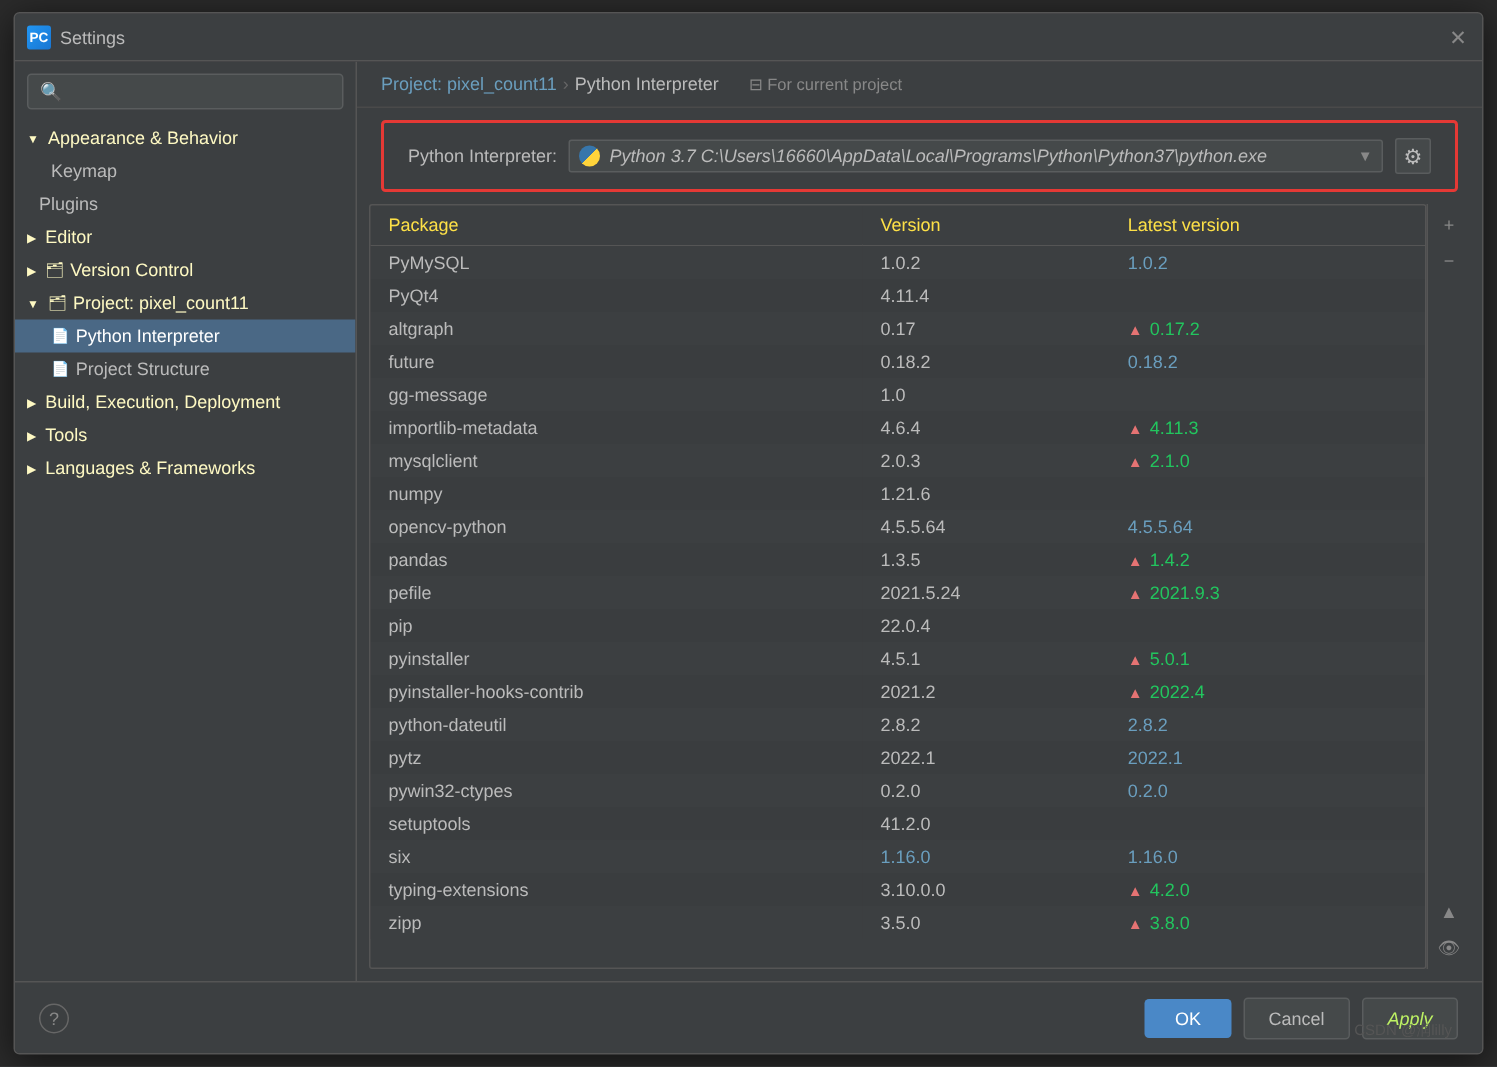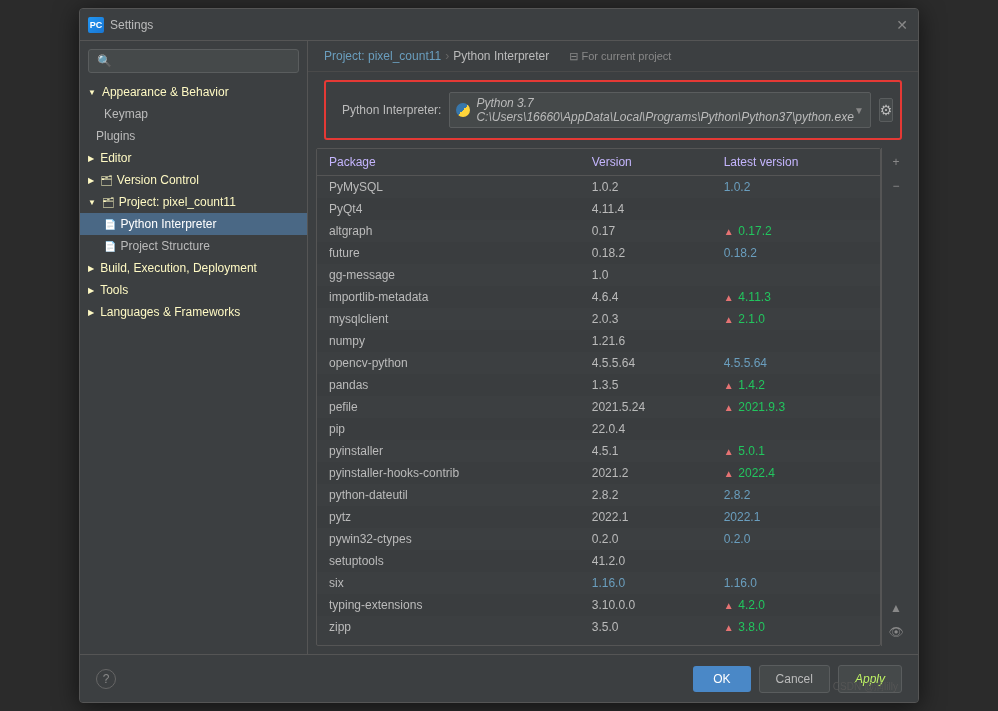--- a/index.html
+++ b/index.html
@@ -7,21 +7,21 @@
       background: #2b2b2b;
       font-family: 'Segoe UI', Arial, sans-serif;
       font-size: 12px;
       color: #bbb;
       display: flex;
       align-items: center;
       justify-content: center;
       min-height: 100vh;
     }
     .dialog {
-      width: 840px;
+      width: 980px;
       height: 695px;
       background: #3c3f41;
       border: 1px solid #555;
       border-radius: 4px;
       display: flex;
       flex-direction: column;
       box-shadow: 0 4px 24px rgba(0,0,0,0.6);
       position: relative;
       overflow: hidden;
     }
@@ -229,21 +229,21 @@
       border-collapse: collapse;
       font-size: 12px;
     }
     .pkg-table thead tr {
       background: #3c3f41;
       border-bottom: 1px solid #555;
     }
     .pkg-table thead th {
       padding: 6px 12px;
       text-align: left;
-      color: #c4b5fd;
+      color: #fde047;
       font-weight: 500;
       position: sticky;
       top: 0;
       background: #3c3f41;
       z-index: 1;
     }
     .pkg-table tbody tr:nth-child(even) { background: #3a3d3f; }
     .pkg-table tbody tr:nth-child(odd) { background: #3c3f41; }
     .pkg-table tbody td {
       padding: 4px 12px;

